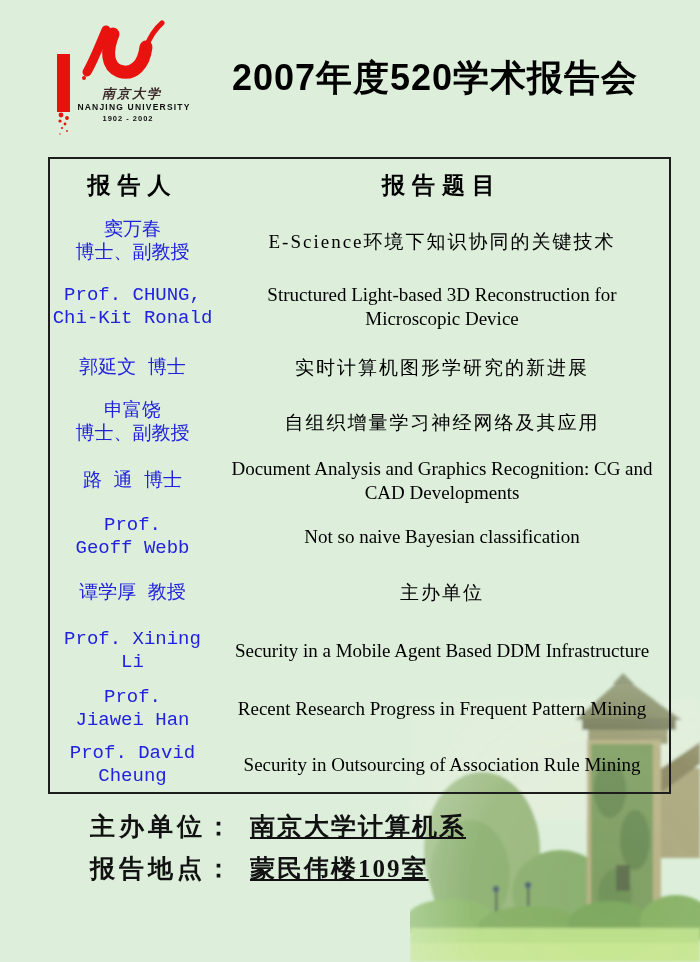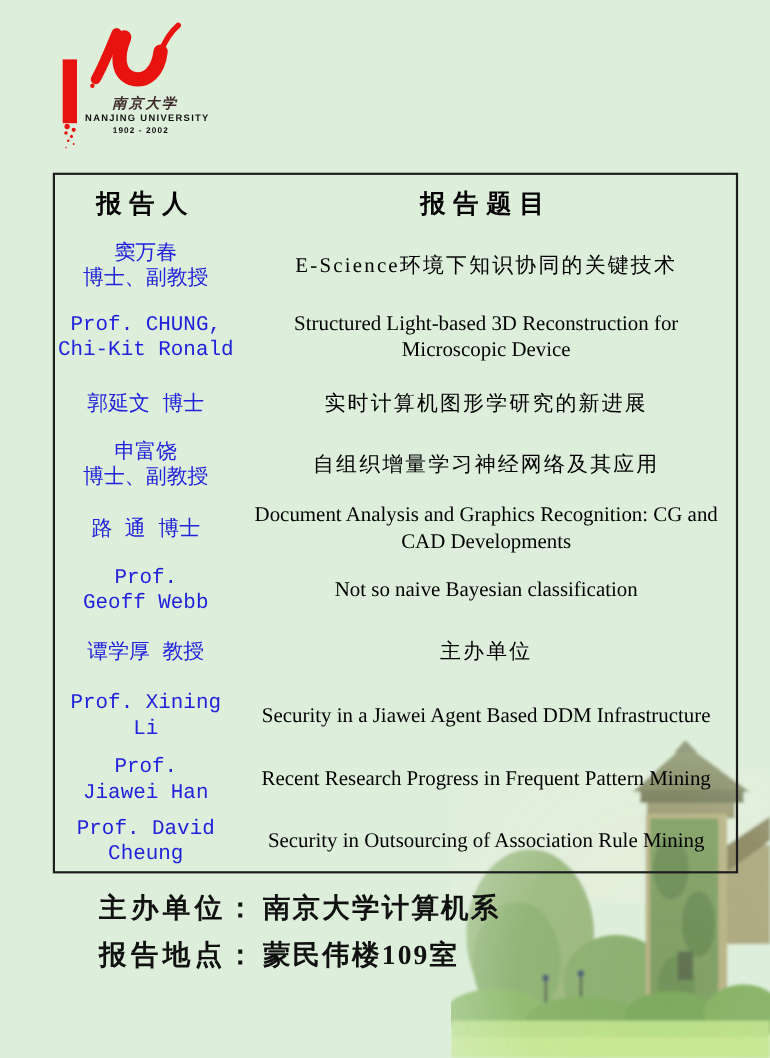--- a/index.html
+++ b/index.html
@@ -46,21 +46,21 @@
   }
   .title-cell{
     font-size:19px;line-height:24px;
     padding:0 4px;color:#000;
   }
   .title-cell.cjk{letter-spacing:2px;}
   
   .footer{position:absolute;left:90px;top:812px;z-index:2;font-weight:bold;}
   .f-line{font-size:25px;line-height:30px;margin-bottom:12px;white-space:nowrap;}
   .f-label{letter-spacing:4px;}
-  .f-value{margin-left:4px;letter-spacing:2px;}
+  .f-value{margin-left:15px;letter-spacing:2px;text-decoration:underline;}
   
   .photo{position:absolute;right:0;bottom:0;width:290px;height:322px;z-index:0;}
 </style>
 </head>
 <body>
 
 <div class="page">
 
   <div class="logo">
     <svg width="150" height="122" viewBox="0 0 150 122">
@@ -83,20 +83,21 @@
         <circle cx="34" cy="58" r="2" fill="#e8120e" stroke="none"></circle>
       </g>
 
       <text x="82" y="78" font-size="13" font-style="italic" font-weight="bold" fill="#3d2b2b" text-anchor="middle" letter-spacing="2" font-family="'Liberation Serif',serif">南京大学</text>
       <text x="84" y="90" font-size="8.5" font-weight="bold" fill="#101010" text-anchor="middle" letter-spacing="1.2" font-family="'Liberation Sans',sans-serif">NANJING UNIVERSITY</text>
       <text x="78" y="101" font-size="7.5" font-weight="bold" fill="#101010" text-anchor="middle" letter-spacing="1" font-family="'Liberation Sans',sans-serif">1902 - 2002</text>
     </svg>
   </div>
 
   <div class="titles">
+    <div class="title-2">2007年度520学术报告会</div>
   </div>
 
   <div class="photo">
     <svg width="290" height="322" viewBox="0 0 290 322">
       <defs>
         <radialGradient id="fade" cx="0.68" cy="0.78" r="0.95">
           <stop offset="0" stop-color="#ffffff"></stop>
           <stop offset="0.5" stop-color="#e9e9e9"></stop>
           <stop offset="0.78" stop-color="#8a8a8a"></stop>
           <stop offset="1" stop-color="#000000"></stop>
@@ -186,21 +187,21 @@
       <div class="cell title-cell">Not so naive Bayesian classification</div>
     </div>
 
     <div class="t-row">
       <div class="cell speaker-cell">谭学厚 教授</div>
       <div class="cell title-cell cjk">主办单位</div>
     </div>
 
     <div class="t-row">
       <div class="cell speaker-cell">Prof. Xining Li</div>
-      <div class="cell title-cell">Security in a Jiawei Agent Based DDM Infrastructure</div>
+      <div class="cell title-cell">Security in a Mobile Agent Based DDM Infrastructure</div>
     </div>
 
     <div class="t-row">
       <div class="cell speaker-cell">Prof.
 Jiawei Han</div>
       <div class="cell title-cell">Recent Research Progress in Frequent Pattern Mining</div>
     </div>
 
     <div class="t-row">
       <div class="cell speaker-cell">Prof. David

